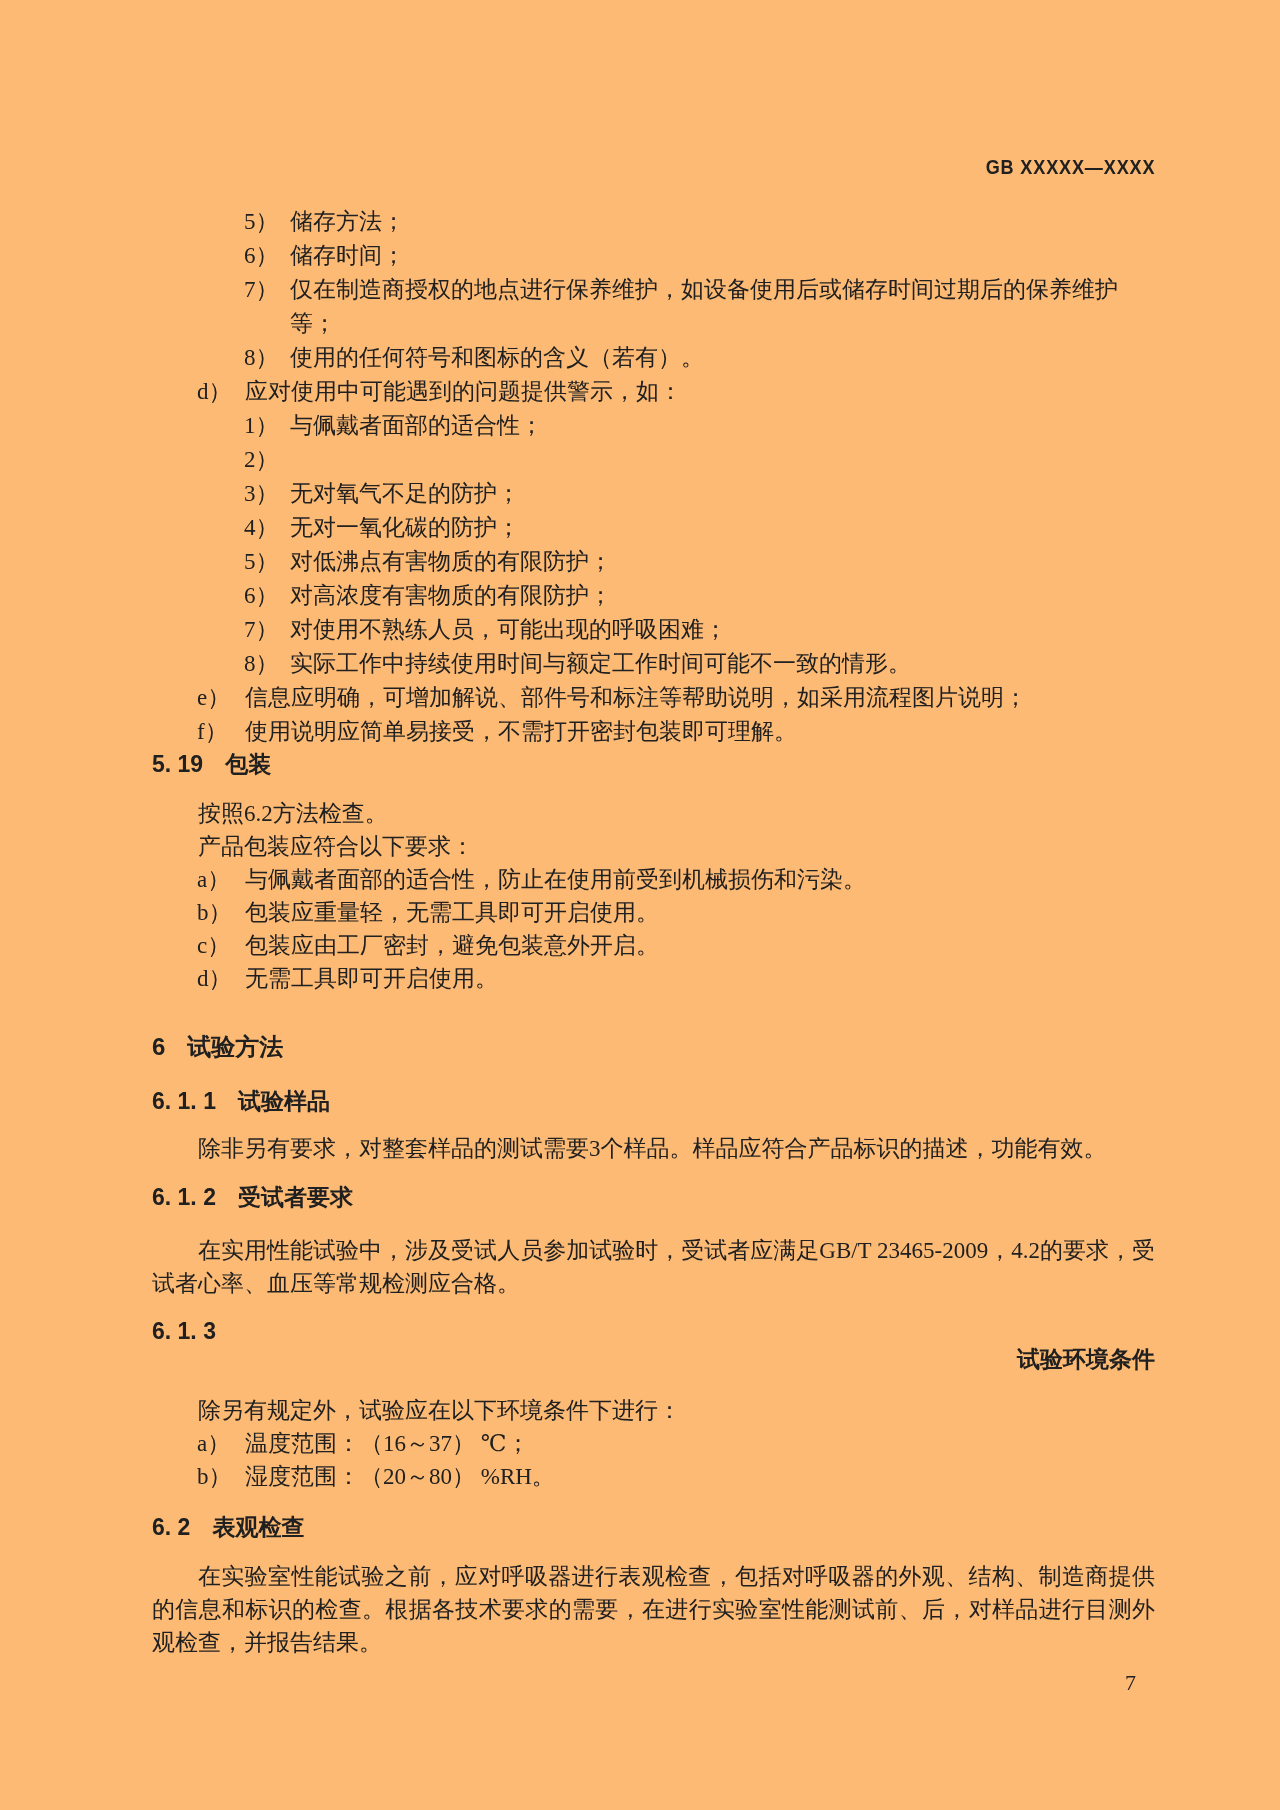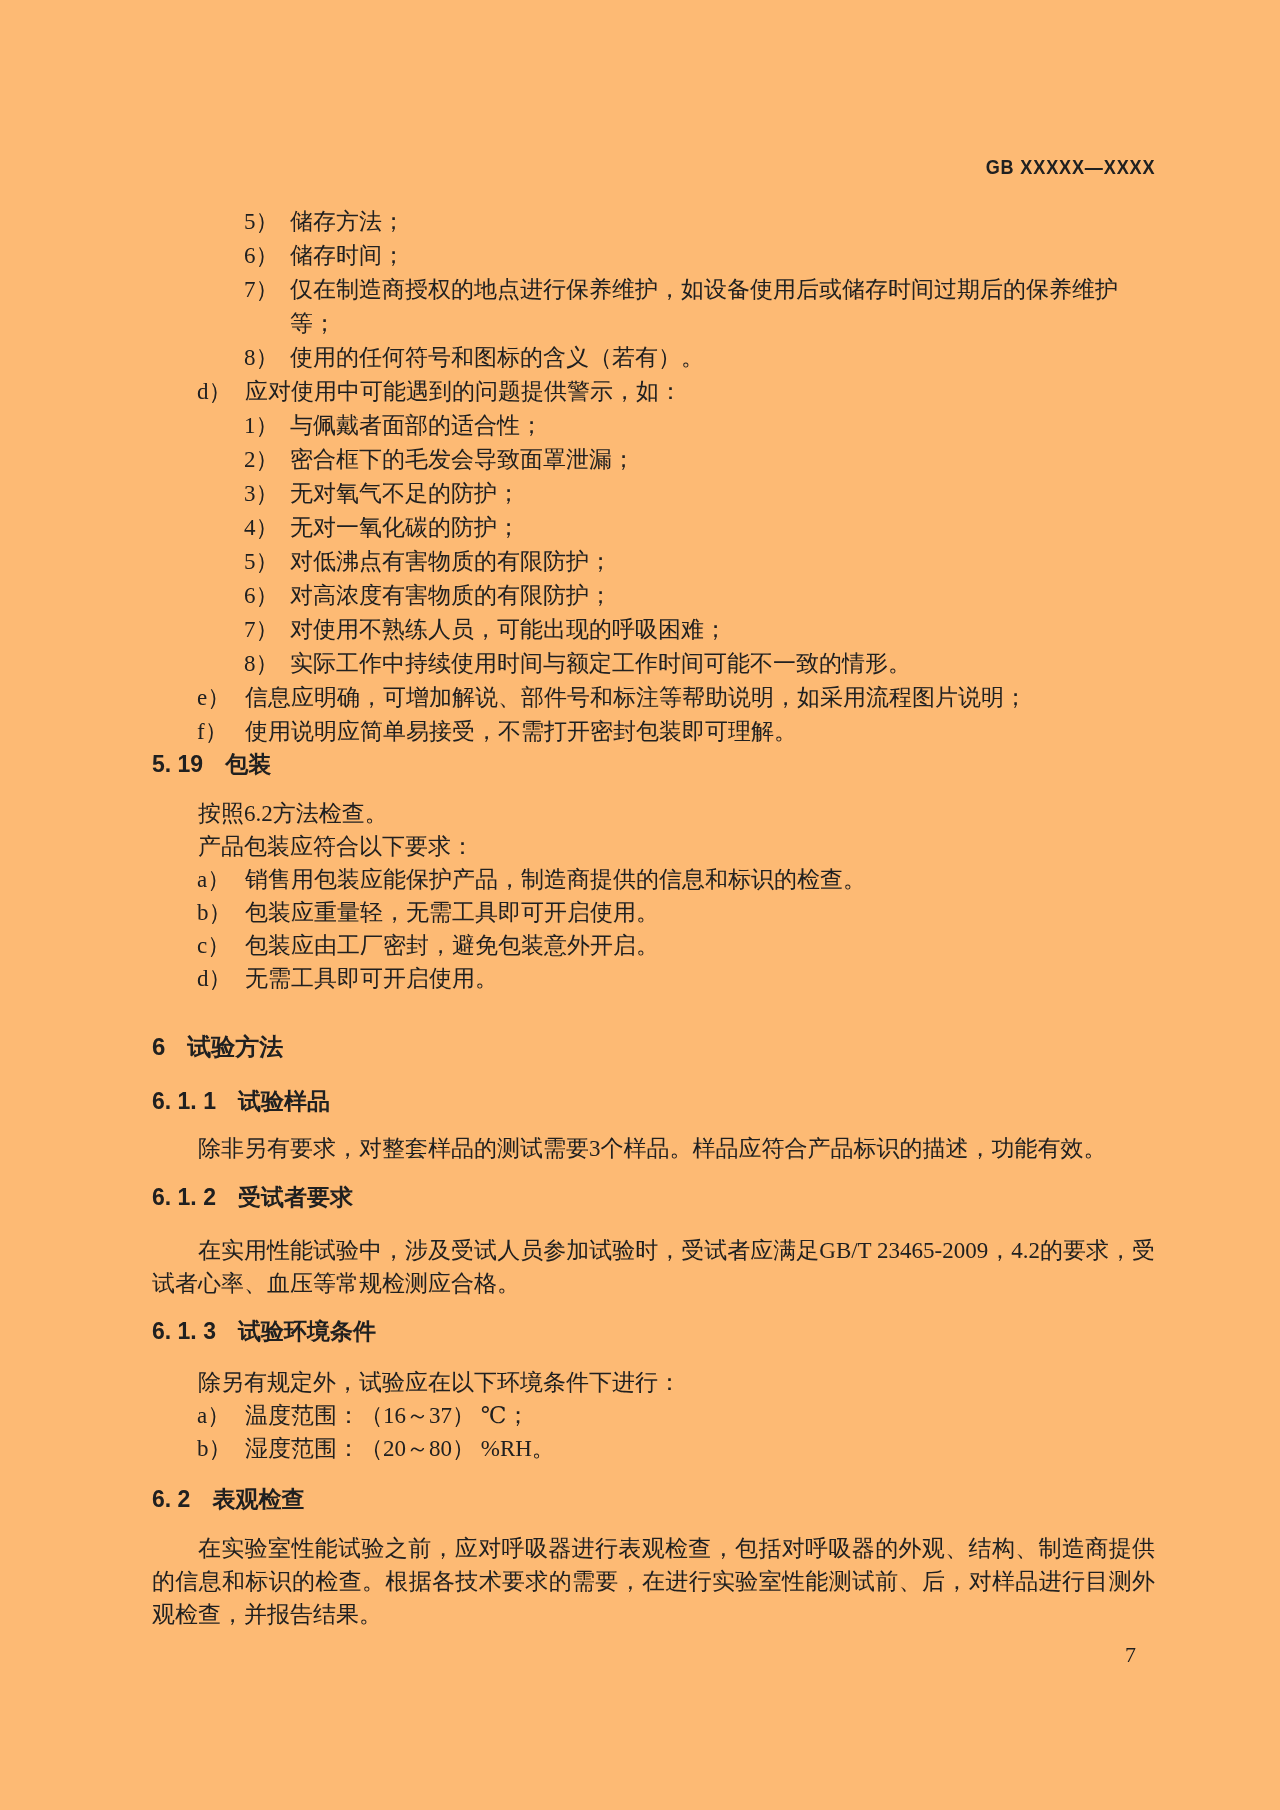--- a/index.html
+++ b/index.html
@@ -61,21 +61,21 @@
   }
   .sec519-block { margin-top:20px; }
   .sec519-block .para { text-indent:2em; }
   #hd-519 { margin-top:2px; line-height:26px; }
   #hd-6   { margin-top:38px; }
   #hd-61  { margin-top:38px; }
   #hd-611 { margin-top:26px; }
   #p-611  { margin-top:17px; }
   #hd-612 { margin-top:18px; }
   #p-612  { margin-top:23px; }
-  #hd-613 { margin-top:17px; }
+  #hd-613 { margin-top:17px;flex-direction:column; }
   #p-613  { margin-top:21px; }
   #hd-62  { margin-top:20px; }
   #p-62   { margin-top:19px; }
   
   .page-num {
     margin-top:12px;
     height:24px; line-height:24px;
     text-align:right;
     padding-right:19px;
     font-size:22px;
@@ -110,21 +110,20 @@
     <div class="li l1">
         <span class="marker">d）</span>
         <span class="txt">应对使用中可能遇到的问题提供警示，如：</span>
       </div>
     <div class="li l2">
         <span class="marker">1）</span>
         <span class="txt">与佩戴者面部的适合性；</span>
       </div>
     <div class="li l2">
         <span class="marker">2）</span>
-        <span class="txt">密合框下的毛发会导致面罩泄漏；</span>
       </div>
     <div class="li l2">
         <span class="marker">3）</span>
         <span class="txt">无对氧气不足的防护；</span>
       </div>
     <div class="li l2">
         <span class="marker">4）</span>
         <span class="txt">无对一氧化碳的防护；</span>
       </div>
     <div class="li l2">
@@ -156,21 +155,21 @@
   <div class="hd" id="hd-519">
     <span class="num">5. 19</span>
     <span class="ttl">包装</span>
   </div>
 
   <div class="sec519-block lh33">
     <div class="para">按照6.2方法检查。</div>
     <div class="para">产品包装应符合以下要求：</div>
     <div class="li l1">
         <span class="marker">a）</span>
-        <span class="txt">销售用包装应能保护产品，制造商提供的信息和标识的检查。</span>
+        <span class="txt">与佩戴者面部的适合性，防止在使用前受到机械损伤和污染。</span>
       </div>
     <div class="li l1">
         <span class="marker">b）</span>
         <span class="txt">包装应重量轻，无需工具即可开启使用。</span>
       </div>
     <div class="li l1">
         <span class="marker">c）</span>
         <span class="txt">包装应由工厂密封，避免包装意外开启。</span>
       </div>
     <div class="li l1">

